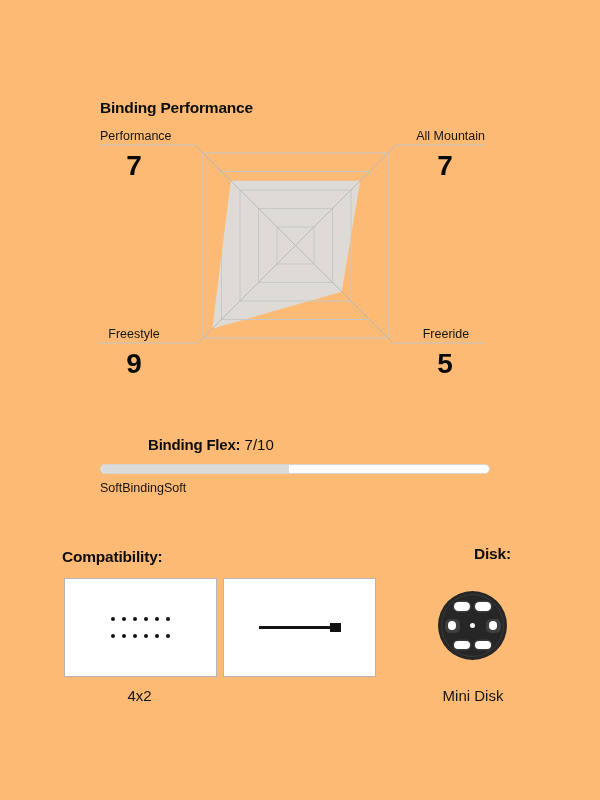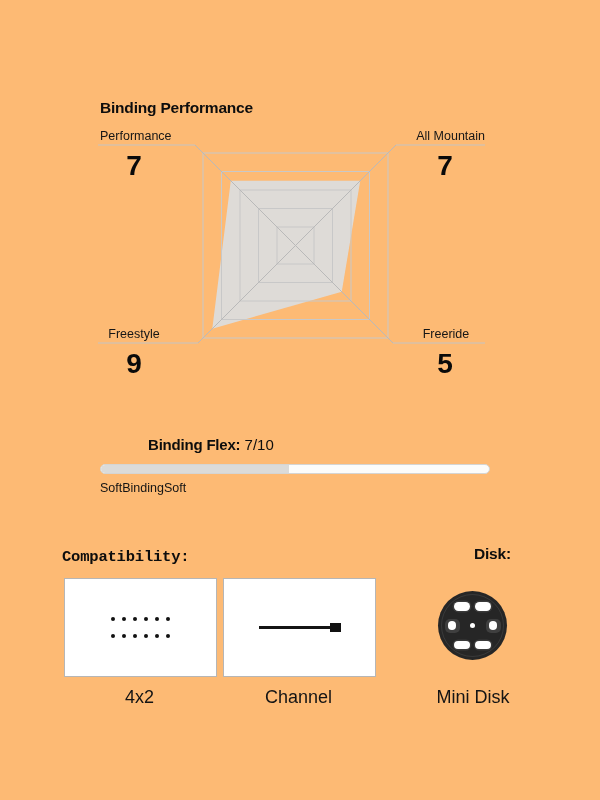--- a/index.html
+++ b/index.html
@@ -26,21 +26,21 @@
   .flex-scale{display:flex;justify-content:flex-start;margin-top:7px;font-size:12.5px;color:#141414;}
   
   .compat-box{position:absolute;top:578px;width:151px;height:97px;background:#fff;border:1.5px solid #b6b6b6;
     display:flex;align-items:center;justify-content:center;}
   .dots-grid{display:inline-grid;grid-template-columns:repeat(6,4.5px);grid-template-rows:repeat(2,4.5px);
     column-gap:6.5px;row-gap:12.5px;}
   .dot{width:4.5px;height:4.5px;border-radius:50%;background:#111;}
   .channel-glyph{display:flex;align-items:center;}
   .channel-line{width:71px;height:2.5px;background:#141414;}
   .channel-square{width:11px;height:9px;background:#111;}
-  .under-label{position:absolute;top:687px;font-size:18px;color:#141414;text-align:center;}
+  .under-label{position:absolute;top:687px;font-size:15px;color:#141414;text-align:center;}
   
   .disk{position:absolute;left:438px;top:591px;width:69px;height:69px;border-radius:50%;background:#262626;}
   .disk-ring{position:absolute;left:3px;top:3px;right:3px;bottom:3px;border-radius:50%;border:1px solid rgba(255,255,255,0.09);}
   .slot{position:absolute;width:16px;height:8.5px;border-radius:5px;background:#fff;box-shadow:0 0 0 1.5px #3a3a3a;}
   .slot.tl{left:16px;top:11px;} .slot.tr{left:37px;top:11px;}
   .slot.bl{left:16px;top:49.5px;} .slot.br{left:37px;top:49.5px;}
   .boss{position:absolute;width:15px;height:14px;border-radius:5px;background:#3f3f3f;top:27.5px;}
   .boss.l{left:6.5px;} .boss.r{left:47.5px;}
   .hole{position:absolute;width:8.5px;height:8.5px;border-radius:50%;background:#fff;top:30.25px;}
   .hole.l{left:9.75px;} .hole.r{left:50.75px;}
@@ -96,21 +96,21 @@
     <div class="flex-bar">
       <div class="flex-fill" style="width:48.5%"></div>
     </div>
     <div class="flex-scale">
       <span>Soft</span>
       <span>Binding</span>
       <span>Soft</span>
     </div>
   </div>
 
-  <div class="abs section-title" style="left:62px;top:548px;font-family:Liberation Mono, monospace;">Compatibility:</div>
+  <div class="abs section-title" style="left:62px;top:548px;">Compatibility:</div>
   <div class="abs section-title" style="left:461px;top:545px;margin-left:13px;">Disk:</div>
 
   <div class="compat-box" style="left:64px;">
     <div class="dots-grid">
       <span class="dot"></span>
         <span class="dot"></span>
         <span class="dot"></span>
       <span class="dot"></span>
         <span class="dot"></span>
         <span class="dot"></span>
@@ -136,16 +136,15 @@
     <div class="slot bl"></div>
     <div class="slot br"></div>
     <div class="boss l"></div>
     <div class="boss r"></div>
     <div class="hole l"></div>
     <div class="hole r"></div>
     <div class="hole c"></div>
   </div>
 
   <div class="under-label" style="left:64px;width:151px;">4x2</div>
-  <div class="under-label" style="left:223px;width:151px;">Channel</div>
   <div class="under-label" style="left:423px;width:100px;">Mini Disk</div>
 
 </div>
 
 </body></html>

